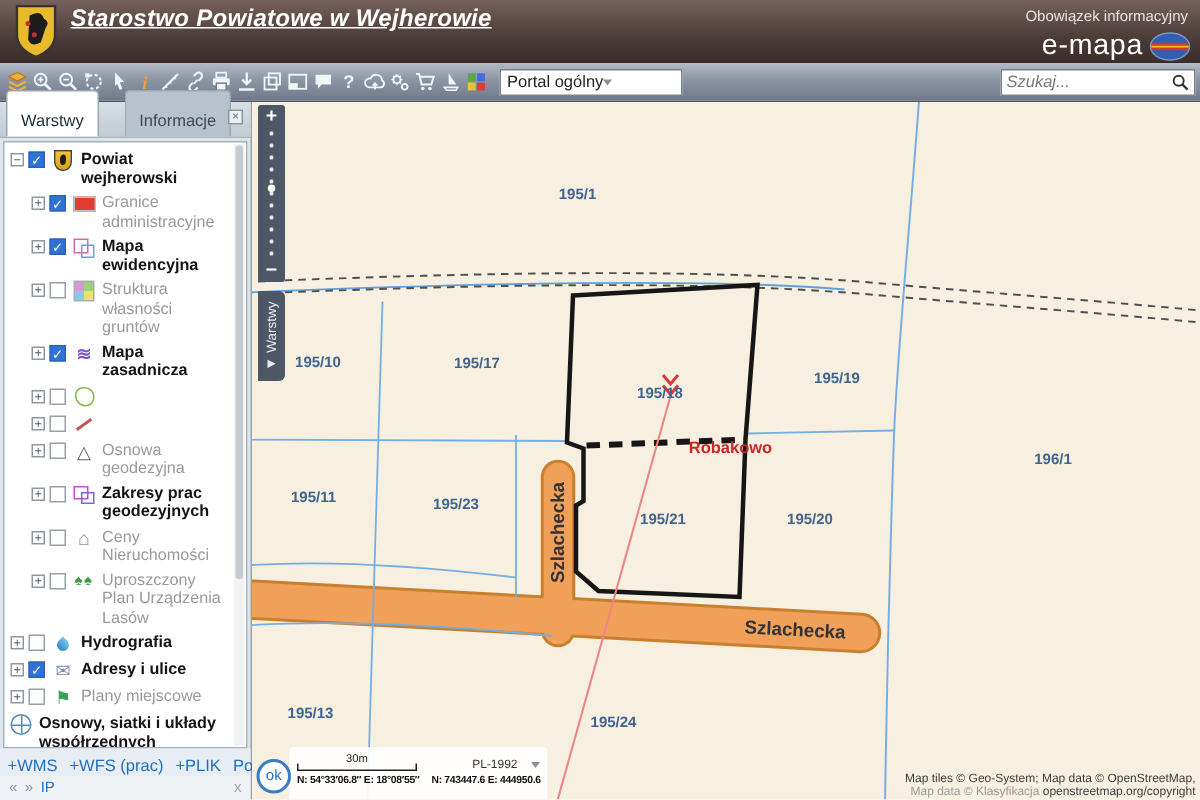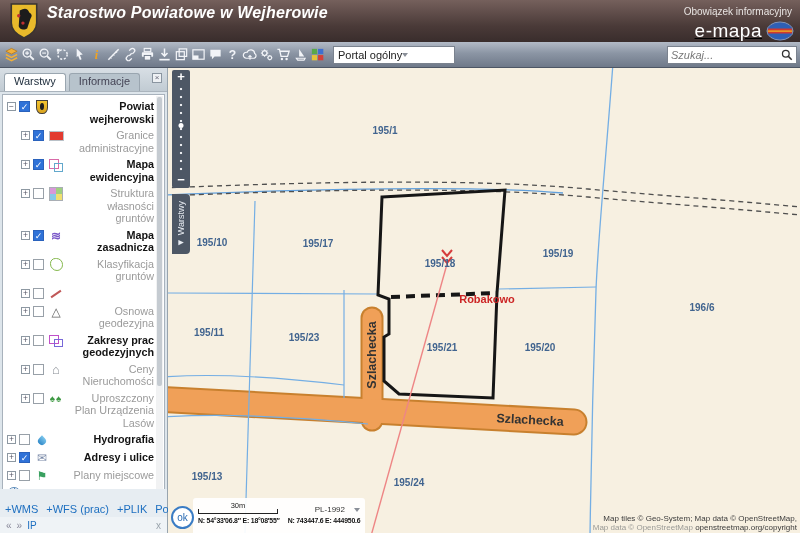--- a/index.html
+++ b/index.html
@@ -4,24 +4,24 @@
 <style>
   * { box-sizing: border-box; margin: 0; padding: 0; }
   html,body { width:800px; height:533px; overflow:hidden; }
   body { font-family:"Liberation Sans", sans-serif; position:relative; background:#fff; }
 
   
   #header { position:absolute; left:0; top:0; width:800px; height:42px;
     background:linear-gradient(#75605c, #4a3a38 62%, #392d2c); }
   #crest { position:absolute; left:9px; top:3px; }
   #titles { position:absolute; left:47px; top:4px; }
-  #page-title { color:#fff; font-style:italic; font-weight:bold; font-size:16px; letter-spacing:.2px; }
+  #page-title { color:#fff; font-style:italic; font-weight:bold; font-size:16px; letter-spacing:.2px;text-decoration:underline; }
   #page-subtitle { color:#c89b30; font-weight:bold; font-size:10.5px; margin-top:2px; }
   #info-link { position:absolute; right:8px; top:6px; color:#e8e4e2; font-size:10px;padding-left:20px; }
-  #brand-wrap { position:absolute; right:6px; top:20px; display:flex; align-items:center; gap:4px;text-decoration:underline; }
+  #brand-wrap { position:absolute; right:6px; top:20px; display:flex; align-items:center; gap:4px; }
   #brand { color:#fff; font-size:19px; letter-spacing:.5px; }
 
   
   #toolbar { position:absolute; left:0; top:42px; width:800px; height:26px;
     background:linear-gradient(#b2bac6,#8b95a4 45%,#6f7989);
     border-bottom:1px solid #4d5664; display:flex; align-items:center; padding:0 3px; }
   .tbtn { width:17px; height:22px; display:flex; align-items:center; justify-content:center; flex:none; }
   .tbtn svg { display:block; }
   #portal-select { width:122px; height:18px; background:#fff; border:1px solid #7a828e;
     font-size:11px; color:#222; display:flex; align-items:center; 
@@ -32,37 +32,37 @@
     display:flex; align-items:center; padding:0 3px; }
   #search-box input { border:0; outline:0; flex:1; min-width:0; font-size:11px; font-family:inherit; color:#333; }
   #search-box input::placeholder { color:#777; font-style:italic; }
 
   
   #sidebar { position:absolute; left:0; top:68px; width:168px; bottom:0;
     background:#dde5eb; border-right:1px solid #98a4ae; }
   #tabbar { height:24px; background:linear-gradient(#d8dfe5,#c1cbd3); display:flex;
     align-items:flex-end; padding:3px 4px 0 4px; position:relative;
     border-bottom:1px solid #aab4bd; }
-  .tab { font-size:11px; padding:1px 9px 4px; border:1px solid #9aa6b0; border-bottom:0;
-    border-radius:3px 3px 0 0; margin-right:3px; color:#445; background:#b7c3cc; }
+  .tab { font-size:11px; padding:14px 9px 4px; border:1px solid #9aa6b0; border-bottom:0;
+    border-radius:3px 3px 0 0; margin-right:17px; color:#445; background:#b7c3cc; }
   .tab.active { background:#fff; color:#1c2b3a; }
   #tab-close { position:absolute; right:5px; top:5px; width:10px; height:10px; border:1px solid #8a95a0;
     color:#667; font-size:8px; line-height:8px; text-align:center; background:#eef1f4; }
   #tree { position:absolute; left:2px; right:2px; top:26px; bottom:34px; background:#fff;
     border:1px solid #a8b2bc; overflow:hidden; padding:3px 10px 0 3px; }
   #tree-scroll { position:absolute; right:1px; top:1px; bottom:1px; width:7px; background:#f1f2f3; }
   #tree-thumb { position:absolute; left:1px; top:1px; width:5px; height:72%; background:#c5cbd1; border-radius:2px; }
   .row { display:flex; align-items:flex-start; padding:2px 0; font-size:10.8px; line-height:12.5px; }
   .row.l1 { margin-left:14px; }
   .exp { flex:none; width:9px; height:9px; border:1px solid #8d98a2; background:#fff; color:#556;
     font-size:8.5px; line-height:7px; text-align:center; margin:2px 3px 0 1px; }
   .cb { flex:none; width:11px; height:11px; border:1px solid #98a0a8; background:#fff; margin:1px 4px 0 0;
     font-size:9px; line-height:10px; text-align:center; color:#fff; }
   .cb.checked { background:#2f72d8; border-color:#2a62bc; }
-  .lbl { flex:1; color:#222;text-align:right; }
+  .lbl { flex:1; color:#222; }
   .lbl.bold { font-weight:bold; color:#141414; }
   .lbl.dim { color:#9a9a9a; }
 
   
   .ic { flex:none; width:16px; height:14px; margin-right:4px; position:relative;
     display:flex; align-items:center; justify-content:center; font-size:12px; line-height:14px; color:#667; }
   .ic-crest { }
   .ic-crest::before { content:""; width:10px; height:12px; background:linear-gradient(#f3c42f,#d9a31f);
     border:1px solid #454039; border-radius:0 0 45% 45%; }
   .ic-crest::after { content:""; position:absolute; left:6px; top:3px; width:4px; height:7px;
@@ -88,21 +88,21 @@
   .ic-forestplan { color:#3f9a44; font-size:10px; letter-spacing:1px; }
   .ic-hydro::before { content:""; width:8px; height:8px; background:linear-gradient(#7cc6ec,#2f88c8);
     border-radius:0 50% 50% 50%; transform:rotate(45deg); margin-top:2px; }
   .ic-addresses { color:#7a8aa8; }
   .ic-plans { color:#3aa060; }
   .ic-grids::before { content:""; width:12px; height:12px; border:1.3px solid #5888b8; border-radius:50%;
     background-image:linear-gradient(#5888b8,#5888b8),linear-gradient(#5888b8,#5888b8);
     background-size:100% 1px,1px 100%; background-position:center; background-repeat:no-repeat; }
 
   #side-links { position:absolute; left:0; right:0; bottom:16px; height:18px; background:#e7edf2;
-    display:flex; gap:8px; align-items:flex-start; padding:14px 5px; font-size:11px; }
+    display:flex; gap:8px; align-items:flex-end; padding:0 5px; font-size:11px; }
   #side-links a { color:#1d6fc0; text-decoration:none; white-space:nowrap; }
   #side-bottom { position:absolute; left:0; right:0; bottom:0; height:16px; background:#eff3f6;
     display:flex; align-items:center; font-size:10px; color:#889; padding:0 6px; gap:5px; }
   #ip-link { color:#1d6fc0; }
   #side-x { margin-left:auto; color:#9aa4ac; }
 
   
   #map { position:absolute; left:168px; top:68px; right:0; bottom:0; background:#f7f0e1; }
   #map-svg { position:absolute; left:0; top:0; }
   #map-labels { position:absolute; inset:0; pointer-events:none; }
@@ -338,21 +338,20 @@
         <div class="row l1">
           <span class="exp">+</span>
           <span class="cb checked">✓</span>
           <span class="ic ic-base">≋</span>
           <span class="lbl bold">Mapa zasadnicza</span>
         </div>
         <div class="row l1">
           <span class="exp">+</span>
           <span class="cb"></span>
           <span class="ic ic-soil"></span>
-          <span class="lbl dim">Klasyfikacja gruntów</span>
         </div>
         <div class="row l1">
           <span class="exp">+</span>
           <span class="cb"></span>
           <span class="ic ic-networks"></span>
         </div>
         <div class="row l1">
           <span class="exp">+</span>
           <span class="cb"></span>
           <span class="ic ic-control">△</span>
@@ -443,21 +442,21 @@
 
     <path d="M279 196 L203 468" stroke="#ee8585" stroke-width="1.4" fill="none"></path>
     <path d="M274 182 L279 188 L284 182 M274 189 L279 195 L284 189" stroke="#d63c3c" stroke-width="2" fill="none"></path>
   </svg>
   <div id="map-labels">
       <span class="mlab lab-parcel" style="left: 217px; top: 62px;">195/1</span>
       <span class="mlab lab-parcel" style="left: 44px; top: 174px;">195/10</span>
       <span class="mlab lab-parcel" style="left: 150px; top: 175px;">195/17</span>
       <span class="mlab lab-parcel" style="left: 272px; top: 195px;">195/18</span>
       <span class="mlab lab-parcel" style="left: 390px; top: 185px;">195/19</span>
-      <span class="mlab lab-parcel" style="left: 534px; top: 239px;">196/6</span>
+      <span class="mlab lab-parcel" style="left: 534px; top: 239px;">196/1</span>
       <span class="mlab lab-parcel" style="left: 41px; top: 264px;">195/11</span>
       <span class="mlab lab-parcel" style="left: 136px; top: 269px;">195/23</span>
       <span class="mlab lab-parcel" style="left: 274px; top: 279px;">195/21</span>
       <span class="mlab lab-parcel" style="left: 372px; top: 279px;">195/20</span>
       <span class="mlab lab-parcel" style="left: 39px; top: 408px;">195/13</span>
       <span class="mlab lab-parcel" style="left: 241px; top: 414px;">195/24</span>
       <span class="mlab lab-place" style="left: 319px; top: 231px;">Robakowo</span>
       <span class="mlab lab-roadv" style="left: 204px; top: 287px;">Szlachecka</span>
       <span class="mlab lab-roadh" style="left: 362px; top: 352px;">Szlachecka</span>
     </div>
@@ -487,16 +486,16 @@
     <div id="cp-row2">
       <span>N: 54°33′06.8″  E: 18°08′55″</span>
       <span>N: 743447.6  E: 444950.6</span>
     </div>
   </div>
   <div id="ok-btn">ok</div>
 
   <div id="attrib">
     <div>Map tiles © Geo-System; Map data © OpenStreetMap,</div>
     <div>
-      <span class="dim2">Map data © OpenStreetMap </span><span>openstreetmap.org/copyright</span>
+      <span class="dim2">Map data © Klasyfikacja </span><span>openstreetmap.org/copyright</span>
     </div>
   </div>
 </div>
 
 </body></html>

